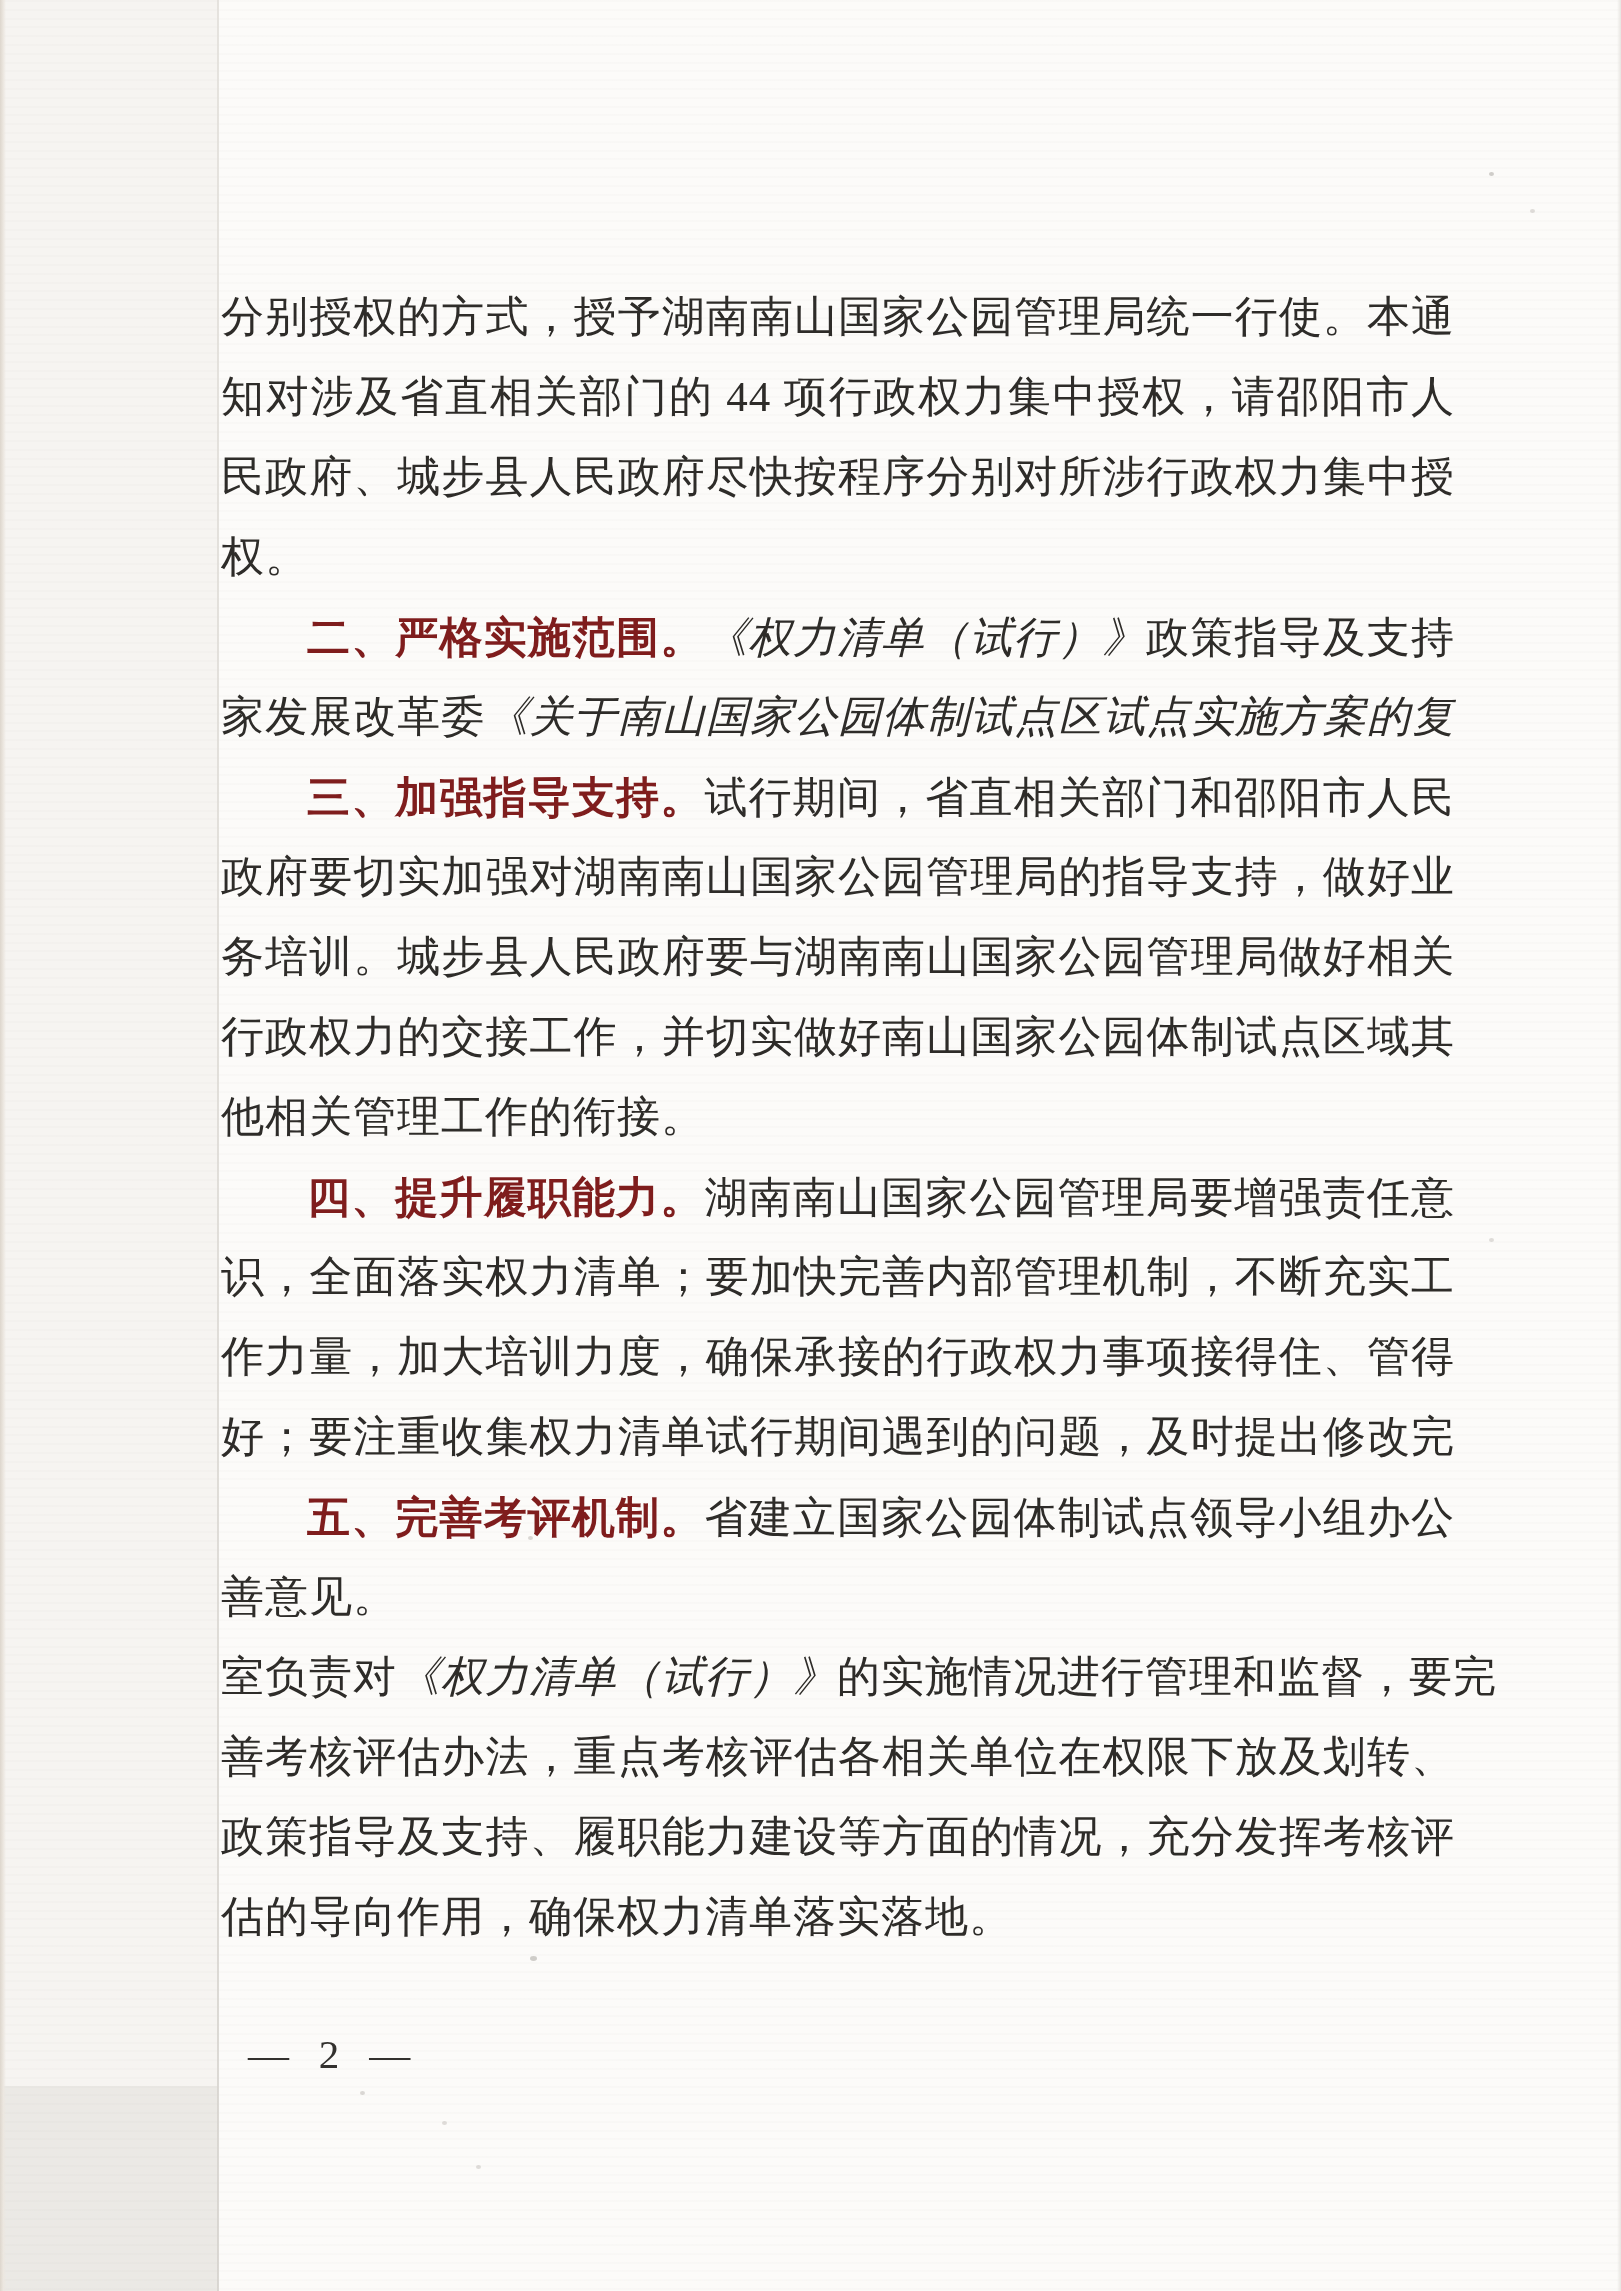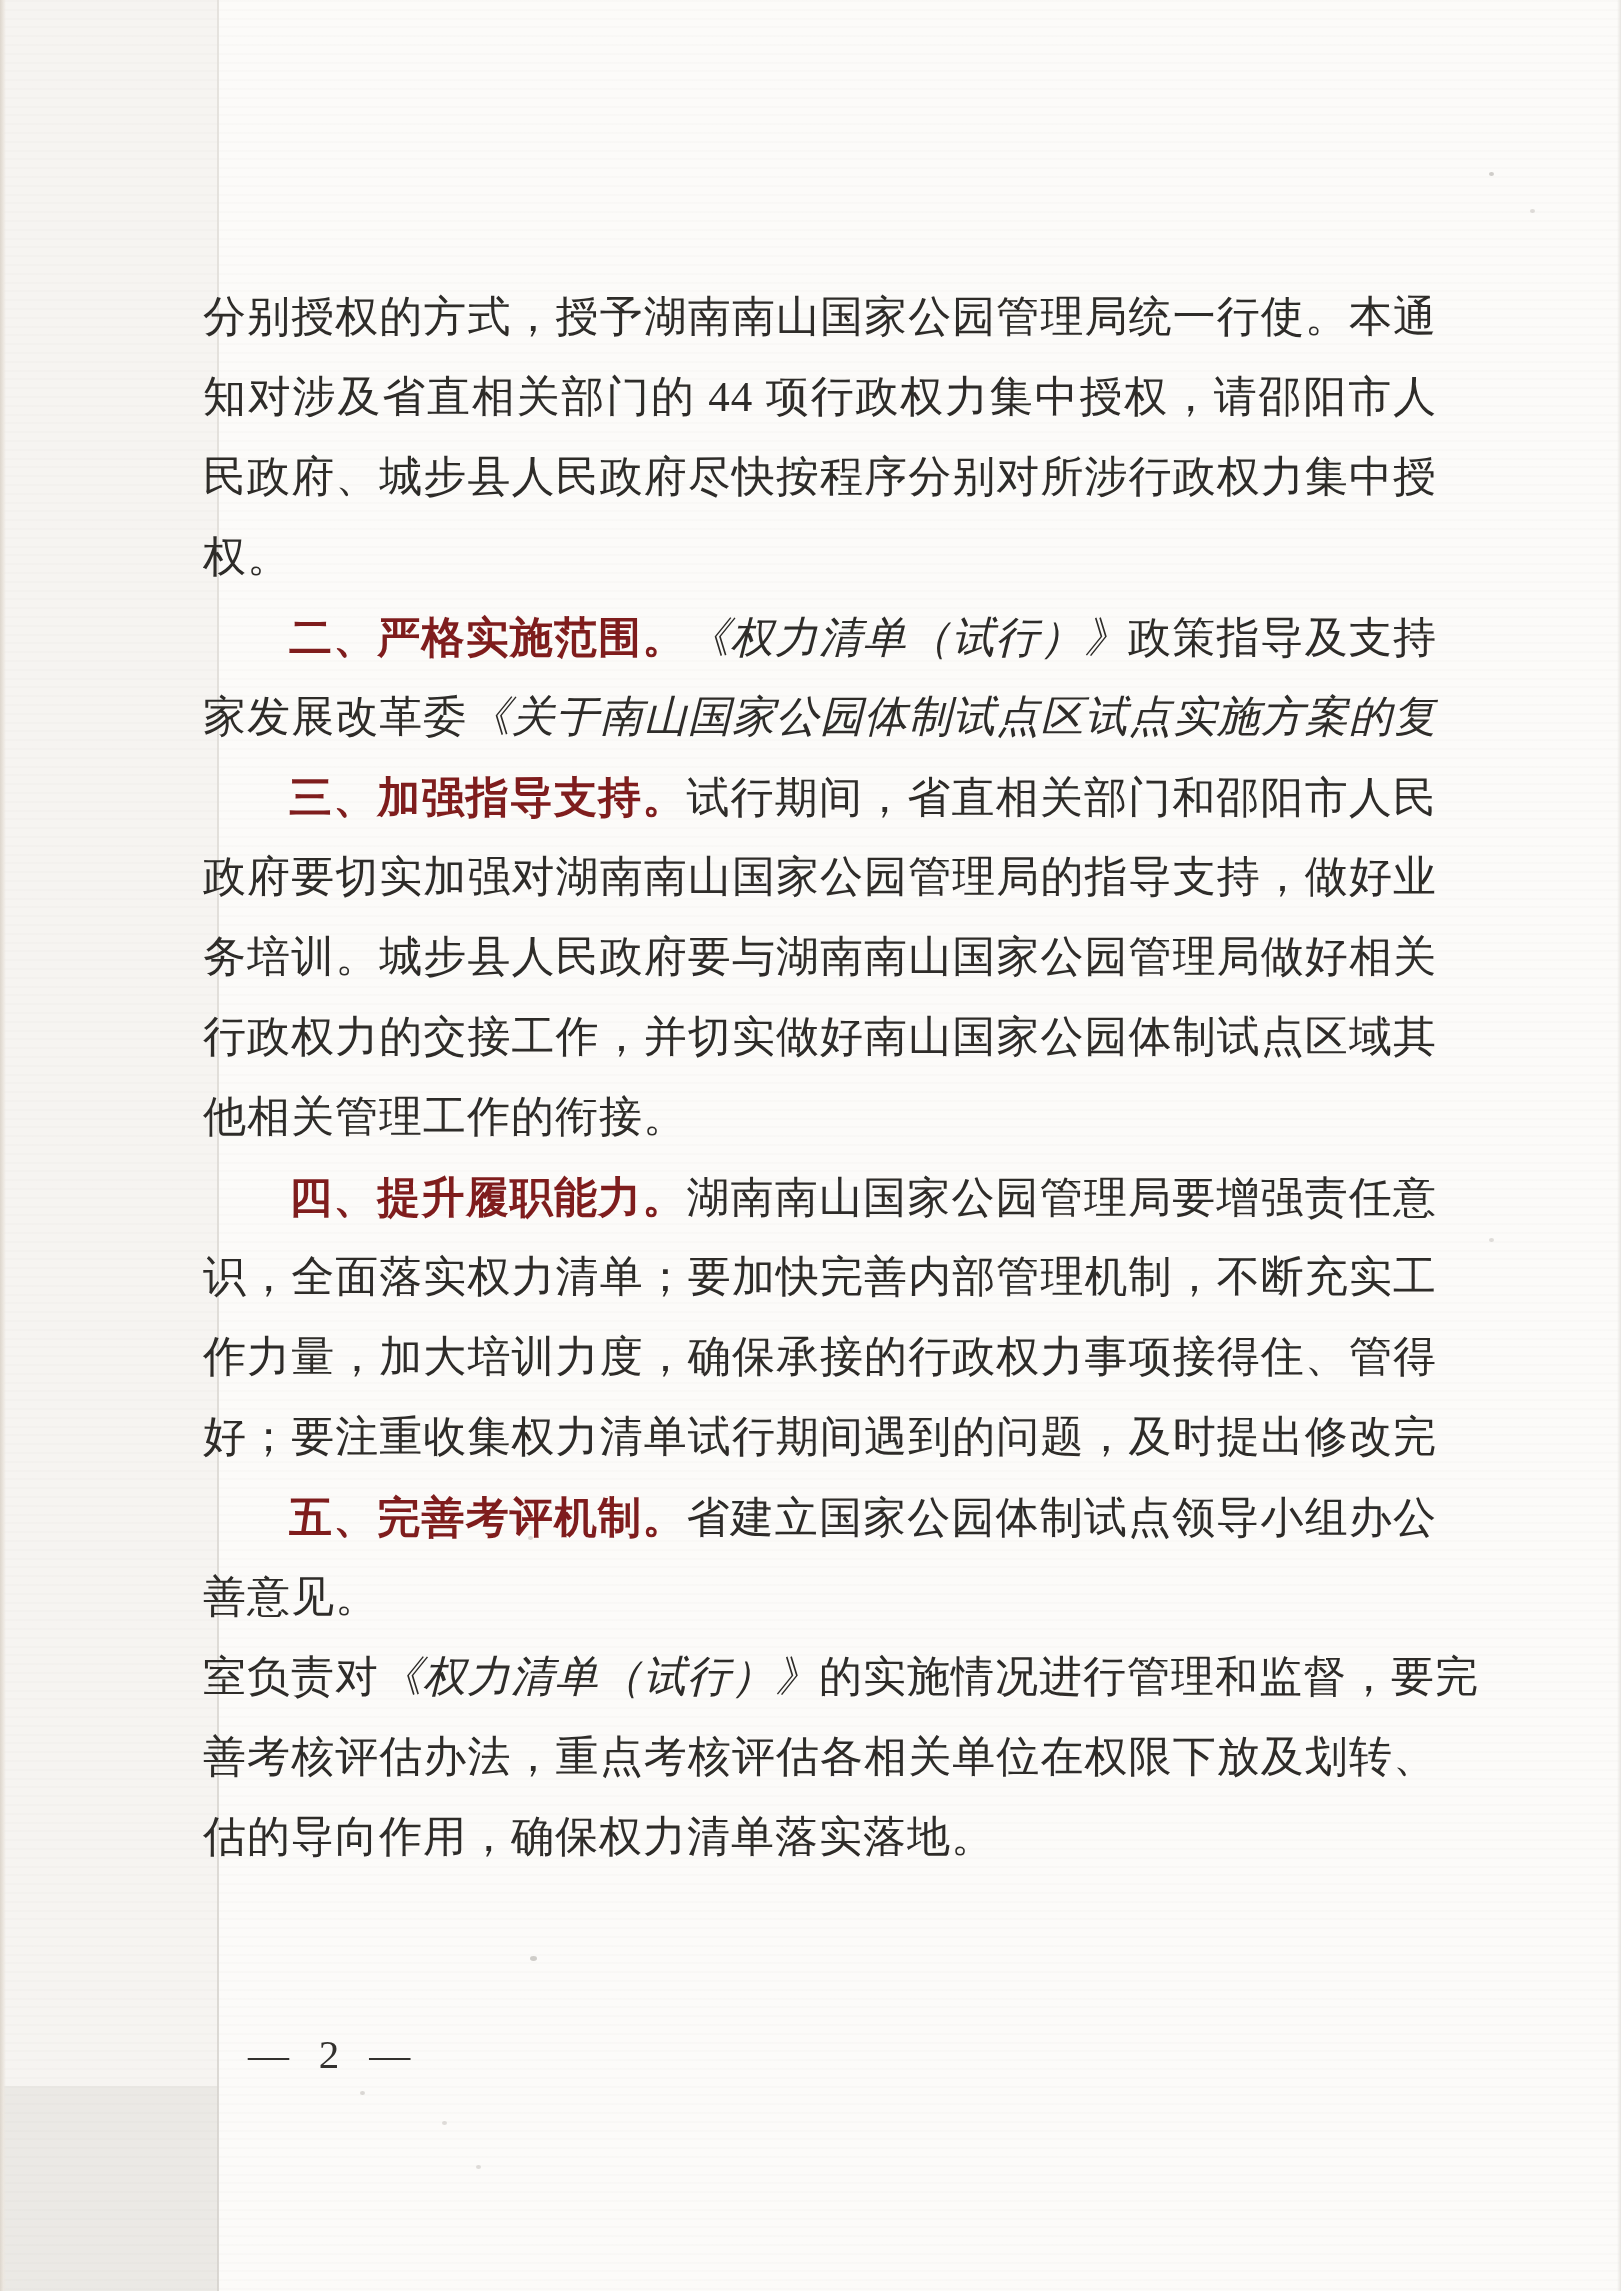--- a/index.html
+++ b/index.html
@@ -62,21 +62,21 @@
   .speck {
     position: absolute;
     width: 4.9px; height: 3.9px;
     border-radius: 50%;
     background: #9a958e;
     opacity: 0.45;
   }
   
   .text-block {
     position: absolute;
-    left: 203px;
+    left: 221px;
     top: 277px;
     width: 1234px;
   }
   .line {
     height: 80px;
     line-height: 80px;
     font-size: 43px;
     letter-spacing: 1px;
     text-align: justify;
     text-align-last: justify;
@@ -145,19 +145,20 @@
       <div class="line"><span class="run-n">行政权力的交接工作，并切实做好南山国家公园体制试点区域其</span></div>
       <div class="line nojust"><span class="run-n">他相关管理工作的衔接。</span></div>
       <div class="line indent"><span class="run-b">四、提升履职能力。</span><span class="run-n">湖南南山国家公园管理局要增强责任意</span></div>
       <div class="line"><span class="run-n">识，全面落实权力清单；要加快完善内部管理机制，不断充实工</span></div>
       <div class="line"><span class="run-n">作力量，加大培训力度，确保承接的行政权力事项接得住、管得</span></div>
       <div class="line"><span class="run-n">好；要注重收集权力清单试行期间遇到的问题，及时提出修改完</span></div>
       <div class="line indent"><span class="run-b">五、完善考评机制。</span><span class="run-n">省建立国家公园体制试点领导小组办公</span></div>
       <div class="line nojust"><span class="run-n">善意见。</span></div>
       <div class="line"><span class="run-n">室负责对</span><span class="run-i">《权力清单（试行）》</span><span class="run-n">的实施情况进行管理和监督，要完</span></div>
       <div class="line"><span class="run-n">善考核评估办法，重点考核评估各相关单位在权限下放及划转、</span></div>
+      <div class="line"><span class="run-n">政策指导及支持、履职能力建设等方面的情况，充分发挥考核评</span></div>
       <div class="line nojust"><span class="run-n">估的导向作用，确保权力清单落实落地。</span></div>
     </div>
 
   <div class="page-number">— 2 —</div>
 
 </div>
 
 
 </body></html>

